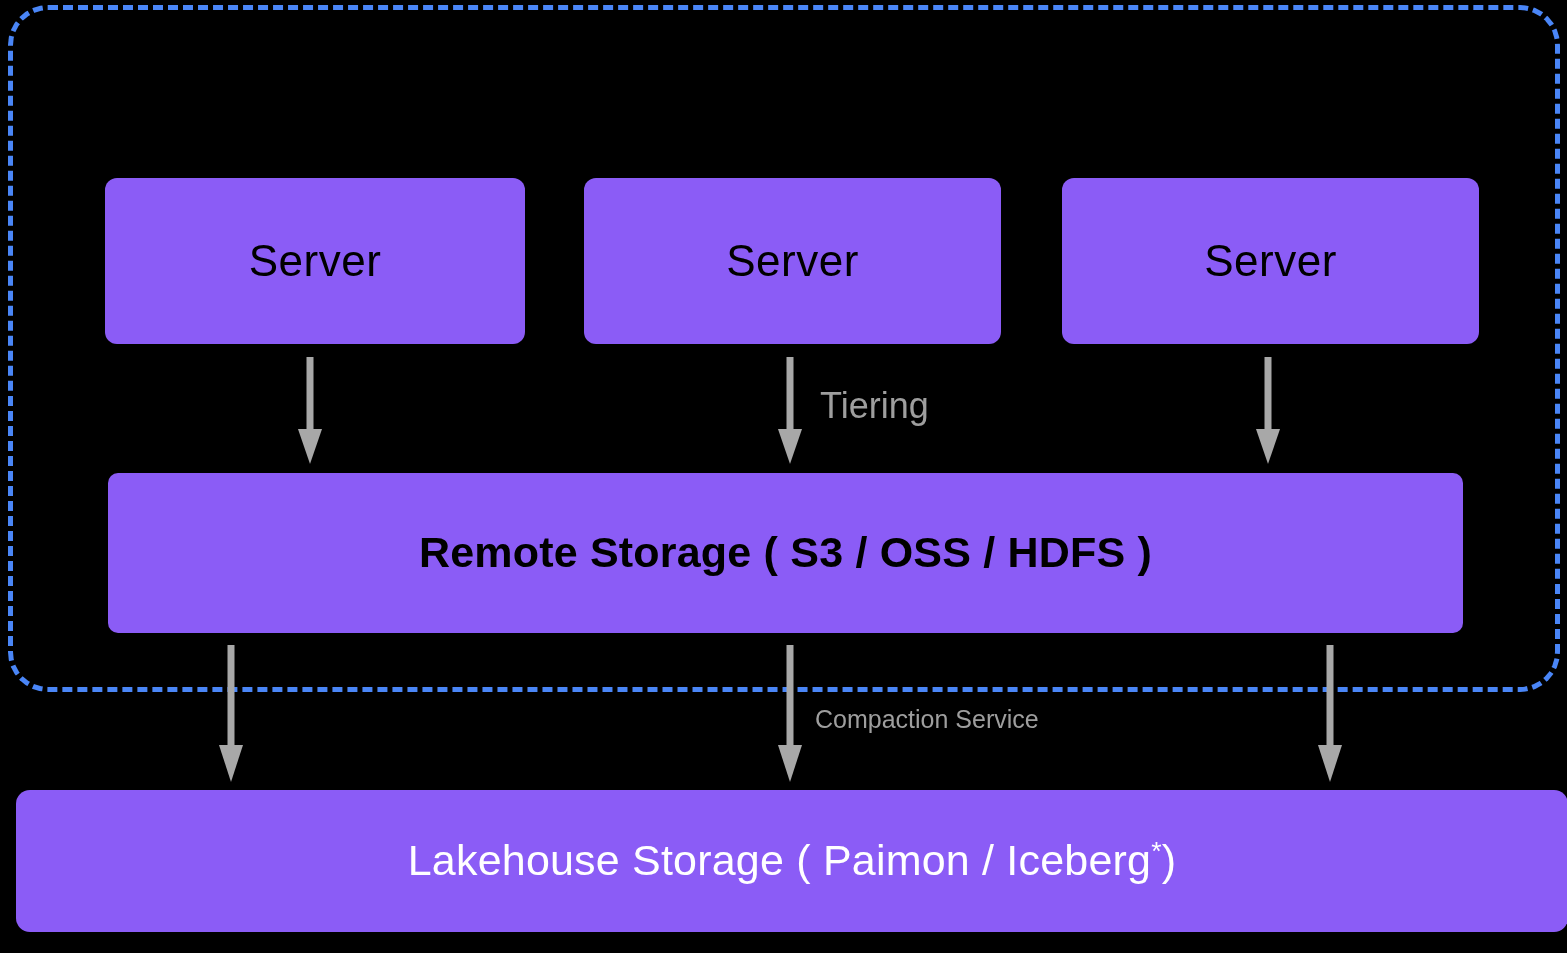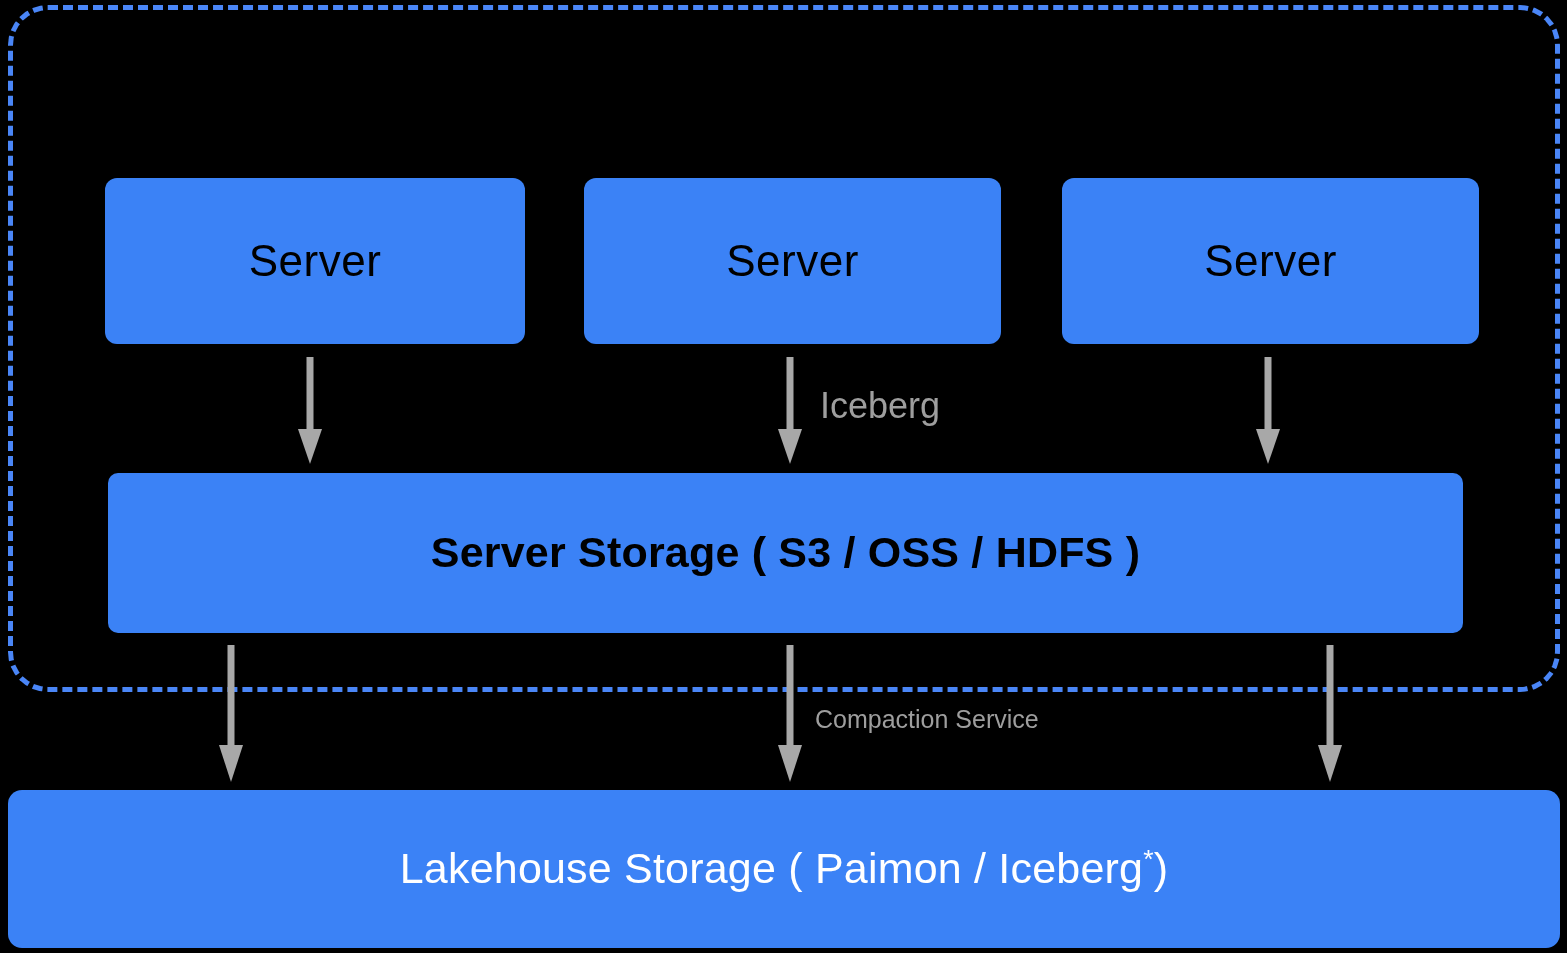--- a/index.html
+++ b/index.html
@@ -25,21 +25,21 @@
     height: 687px;
     border: 5px dashed #4a86f7;
     border-radius: 40px;
     box-sizing: border-box;
     background: transparent;
   }
 
   
   .node {
     position: absolute;
-    background: #3b82f6;
+    background: #8b5cf6;
     border-radius: 10px;
     display: flex;
     align-items: center;
     justify-content: center;
     box-sizing: border-box;
   }
   .node-label {
     color: #000000;
     text-align: center;
     white-space: nowrap;
@@ -66,24 +66,24 @@
     border-radius: 10px;
   }
   #remote-storage .node-label {
     font-size: 43px;
     font-weight: 700;
     letter-spacing: 0.2px;
   }
 
   
   #lakehouse-storage {
-    left: 8px;
+    left: 16px;
     top: 790px;
     width: 1552px;
-    height: 158px;
+    height: 142px;
     border-radius: 14px;
   }
   #lakehouse-storage .node-label {
     font-size: 43px;
     font-weight: 400;
     color: #ffffff;
     letter-spacing: 0.2px;
   }
   .sup-star {
     font-size: 0.62em;
@@ -158,24 +158,24 @@
       <polygon points="13,107 1,72 25,72" fill="#a8a8a8"></polygon>
     </svg>
   </div>
   <div class="arrow arrow-tier" id="arrow-tier-3">
     <svg viewBox="0 0 26 108" preserveAspectRatio="none" aria-hidden="true">
       <line x1="13" y1="0" x2="13" y2="76" stroke="#a8a8a8" stroke-width="7"></line>
       <polygon points="13,107 1,72 25,72" fill="#a8a8a8"></polygon>
     </svg>
   </div>
 
-  <div class="edge-label" id="label-tiering">Iceberg</div>
+  <div class="edge-label" id="label-tiering">Tiering</div>
 
   <div class="node" id="remote-storage">
-    <span class="node-label">Server Storage ( S3 / OSS / HDFS )</span>
+    <span class="node-label">Remote Storage ( S3 / OSS / HDFS )</span>
   </div>
 
   <div class="arrow arrow-compact" id="arrow-compact-1">
     <svg viewBox="0 0 26 138" preserveAspectRatio="none" aria-hidden="true">
       <line x1="13" y1="0" x2="13" y2="104" stroke="#a8a8a8" stroke-width="7"></line>
       <polygon points="13,137 1,100 25,100" fill="#a8a8a8"></polygon>
     </svg>
   </div>
   <div class="arrow arrow-compact" id="arrow-compact-2">
     <svg viewBox="0 0 26 138" preserveAspectRatio="none" aria-hidden="true">

